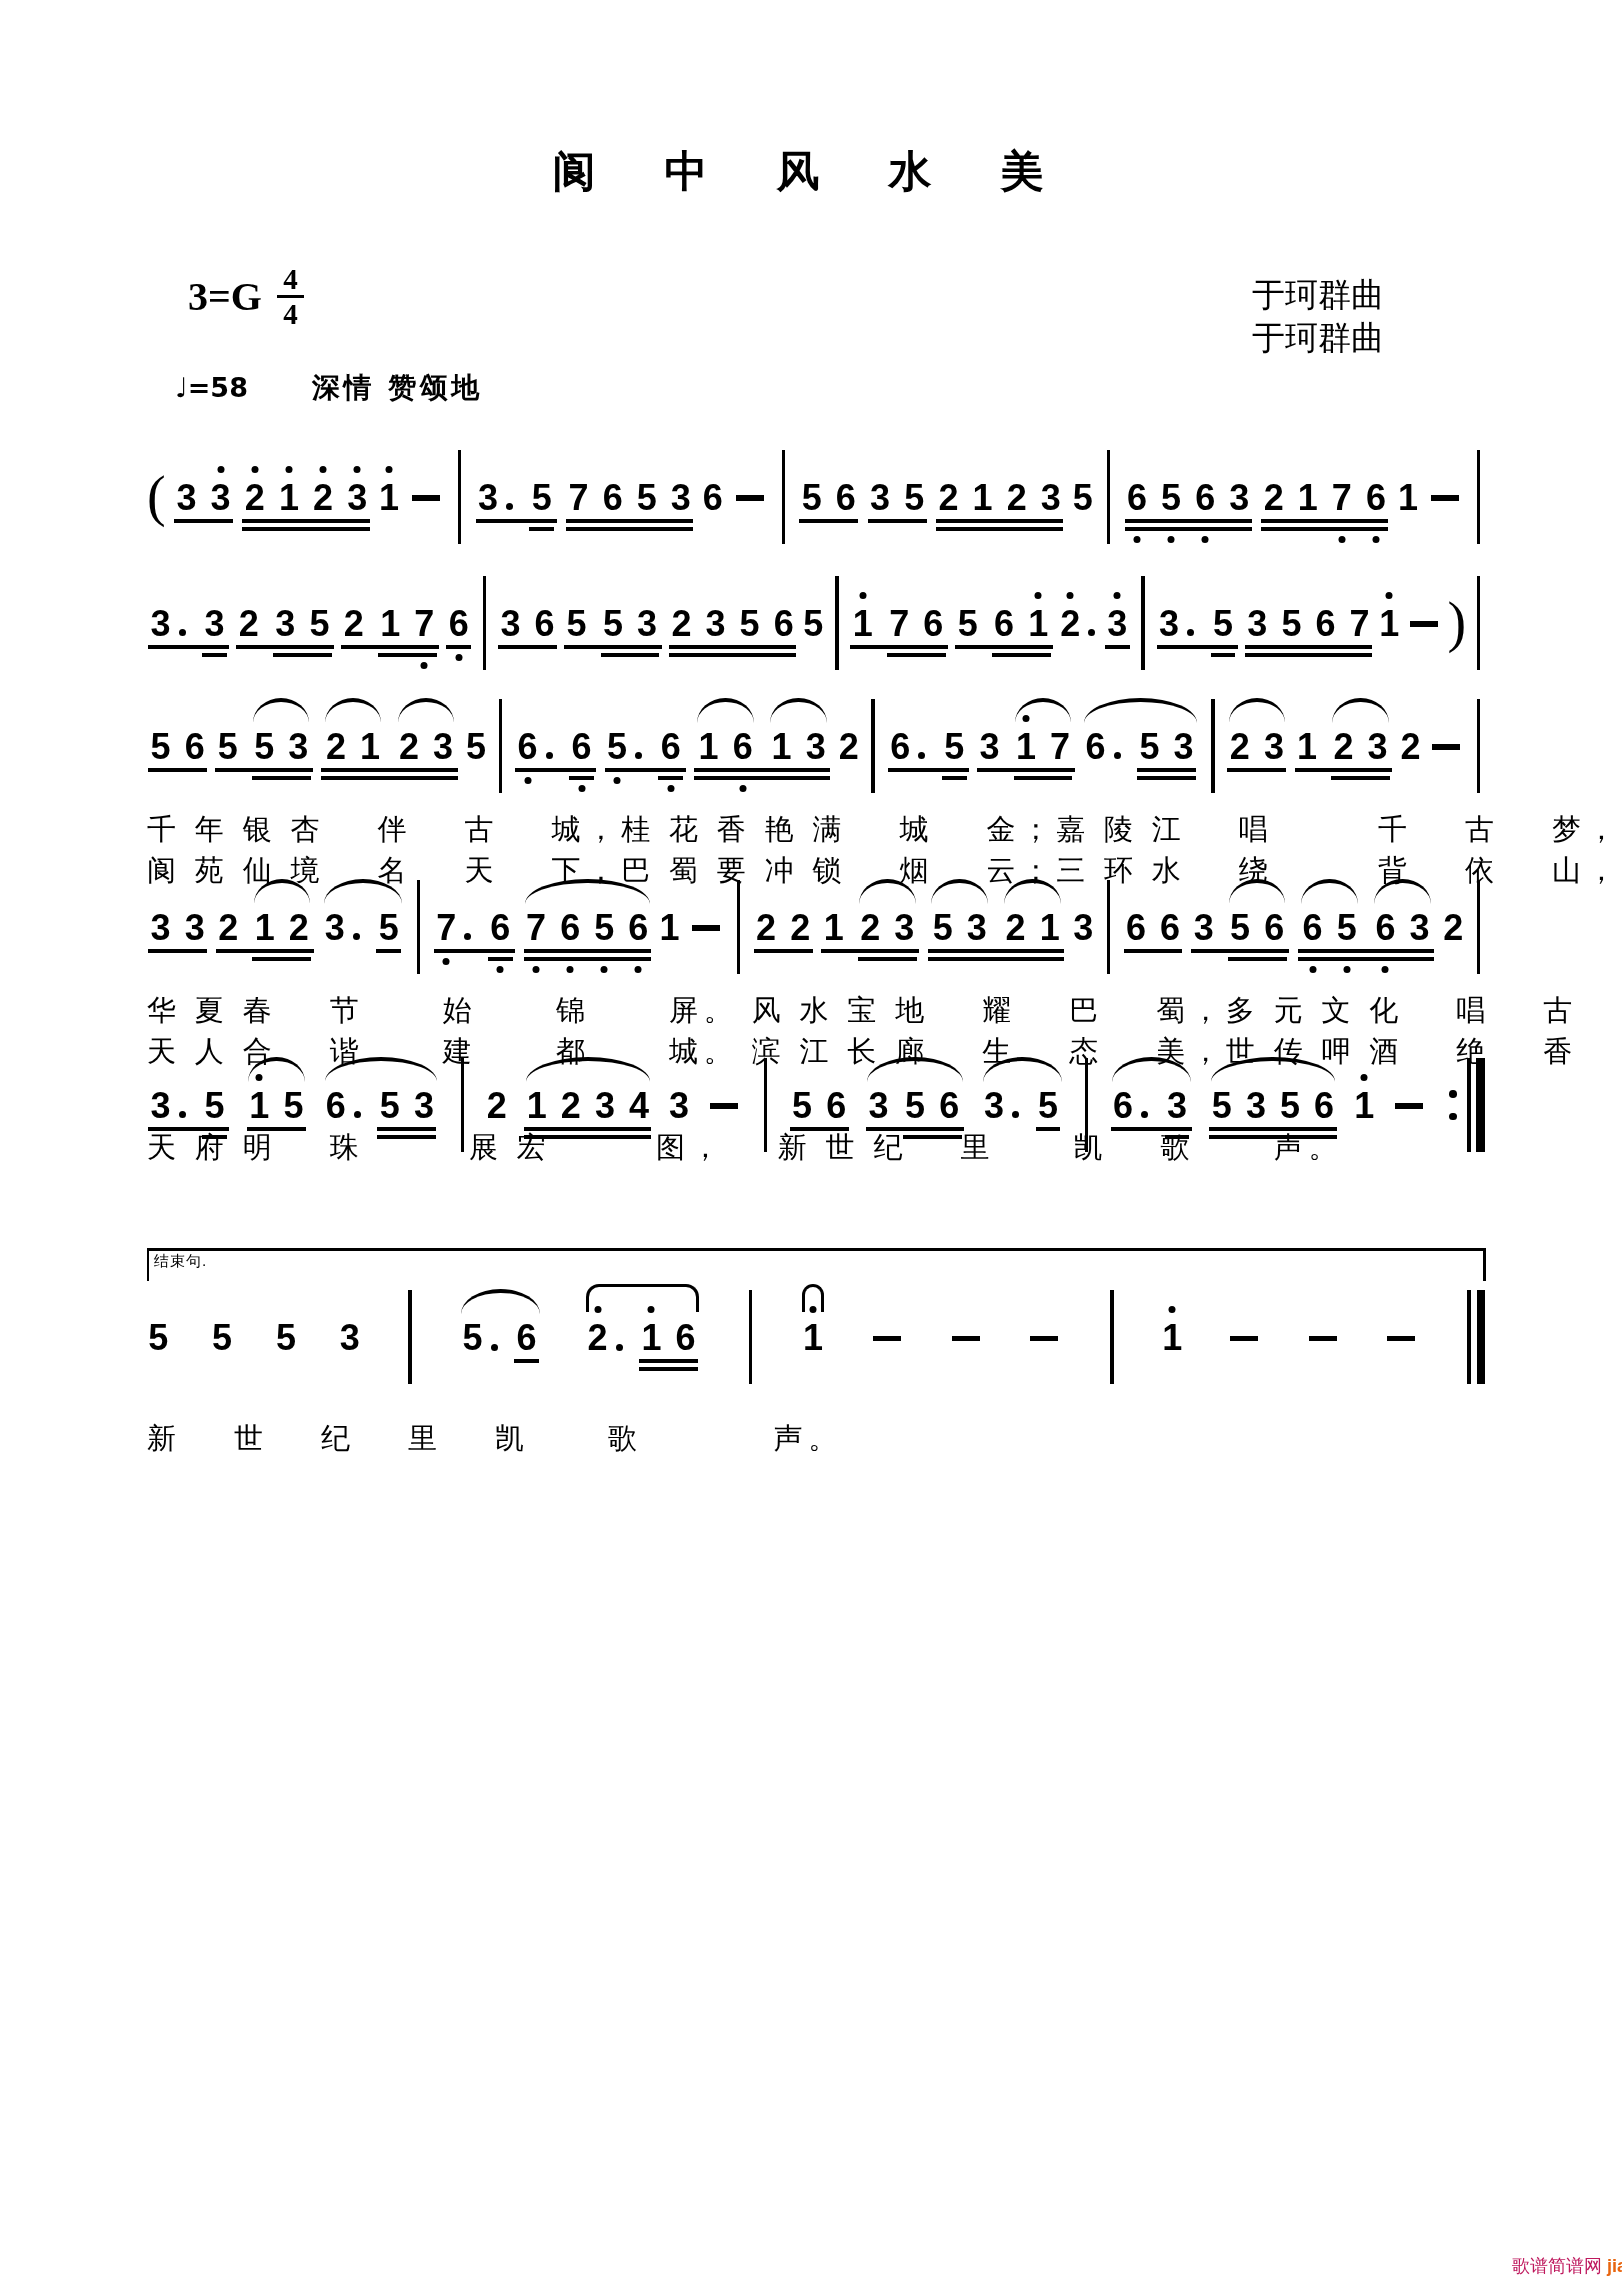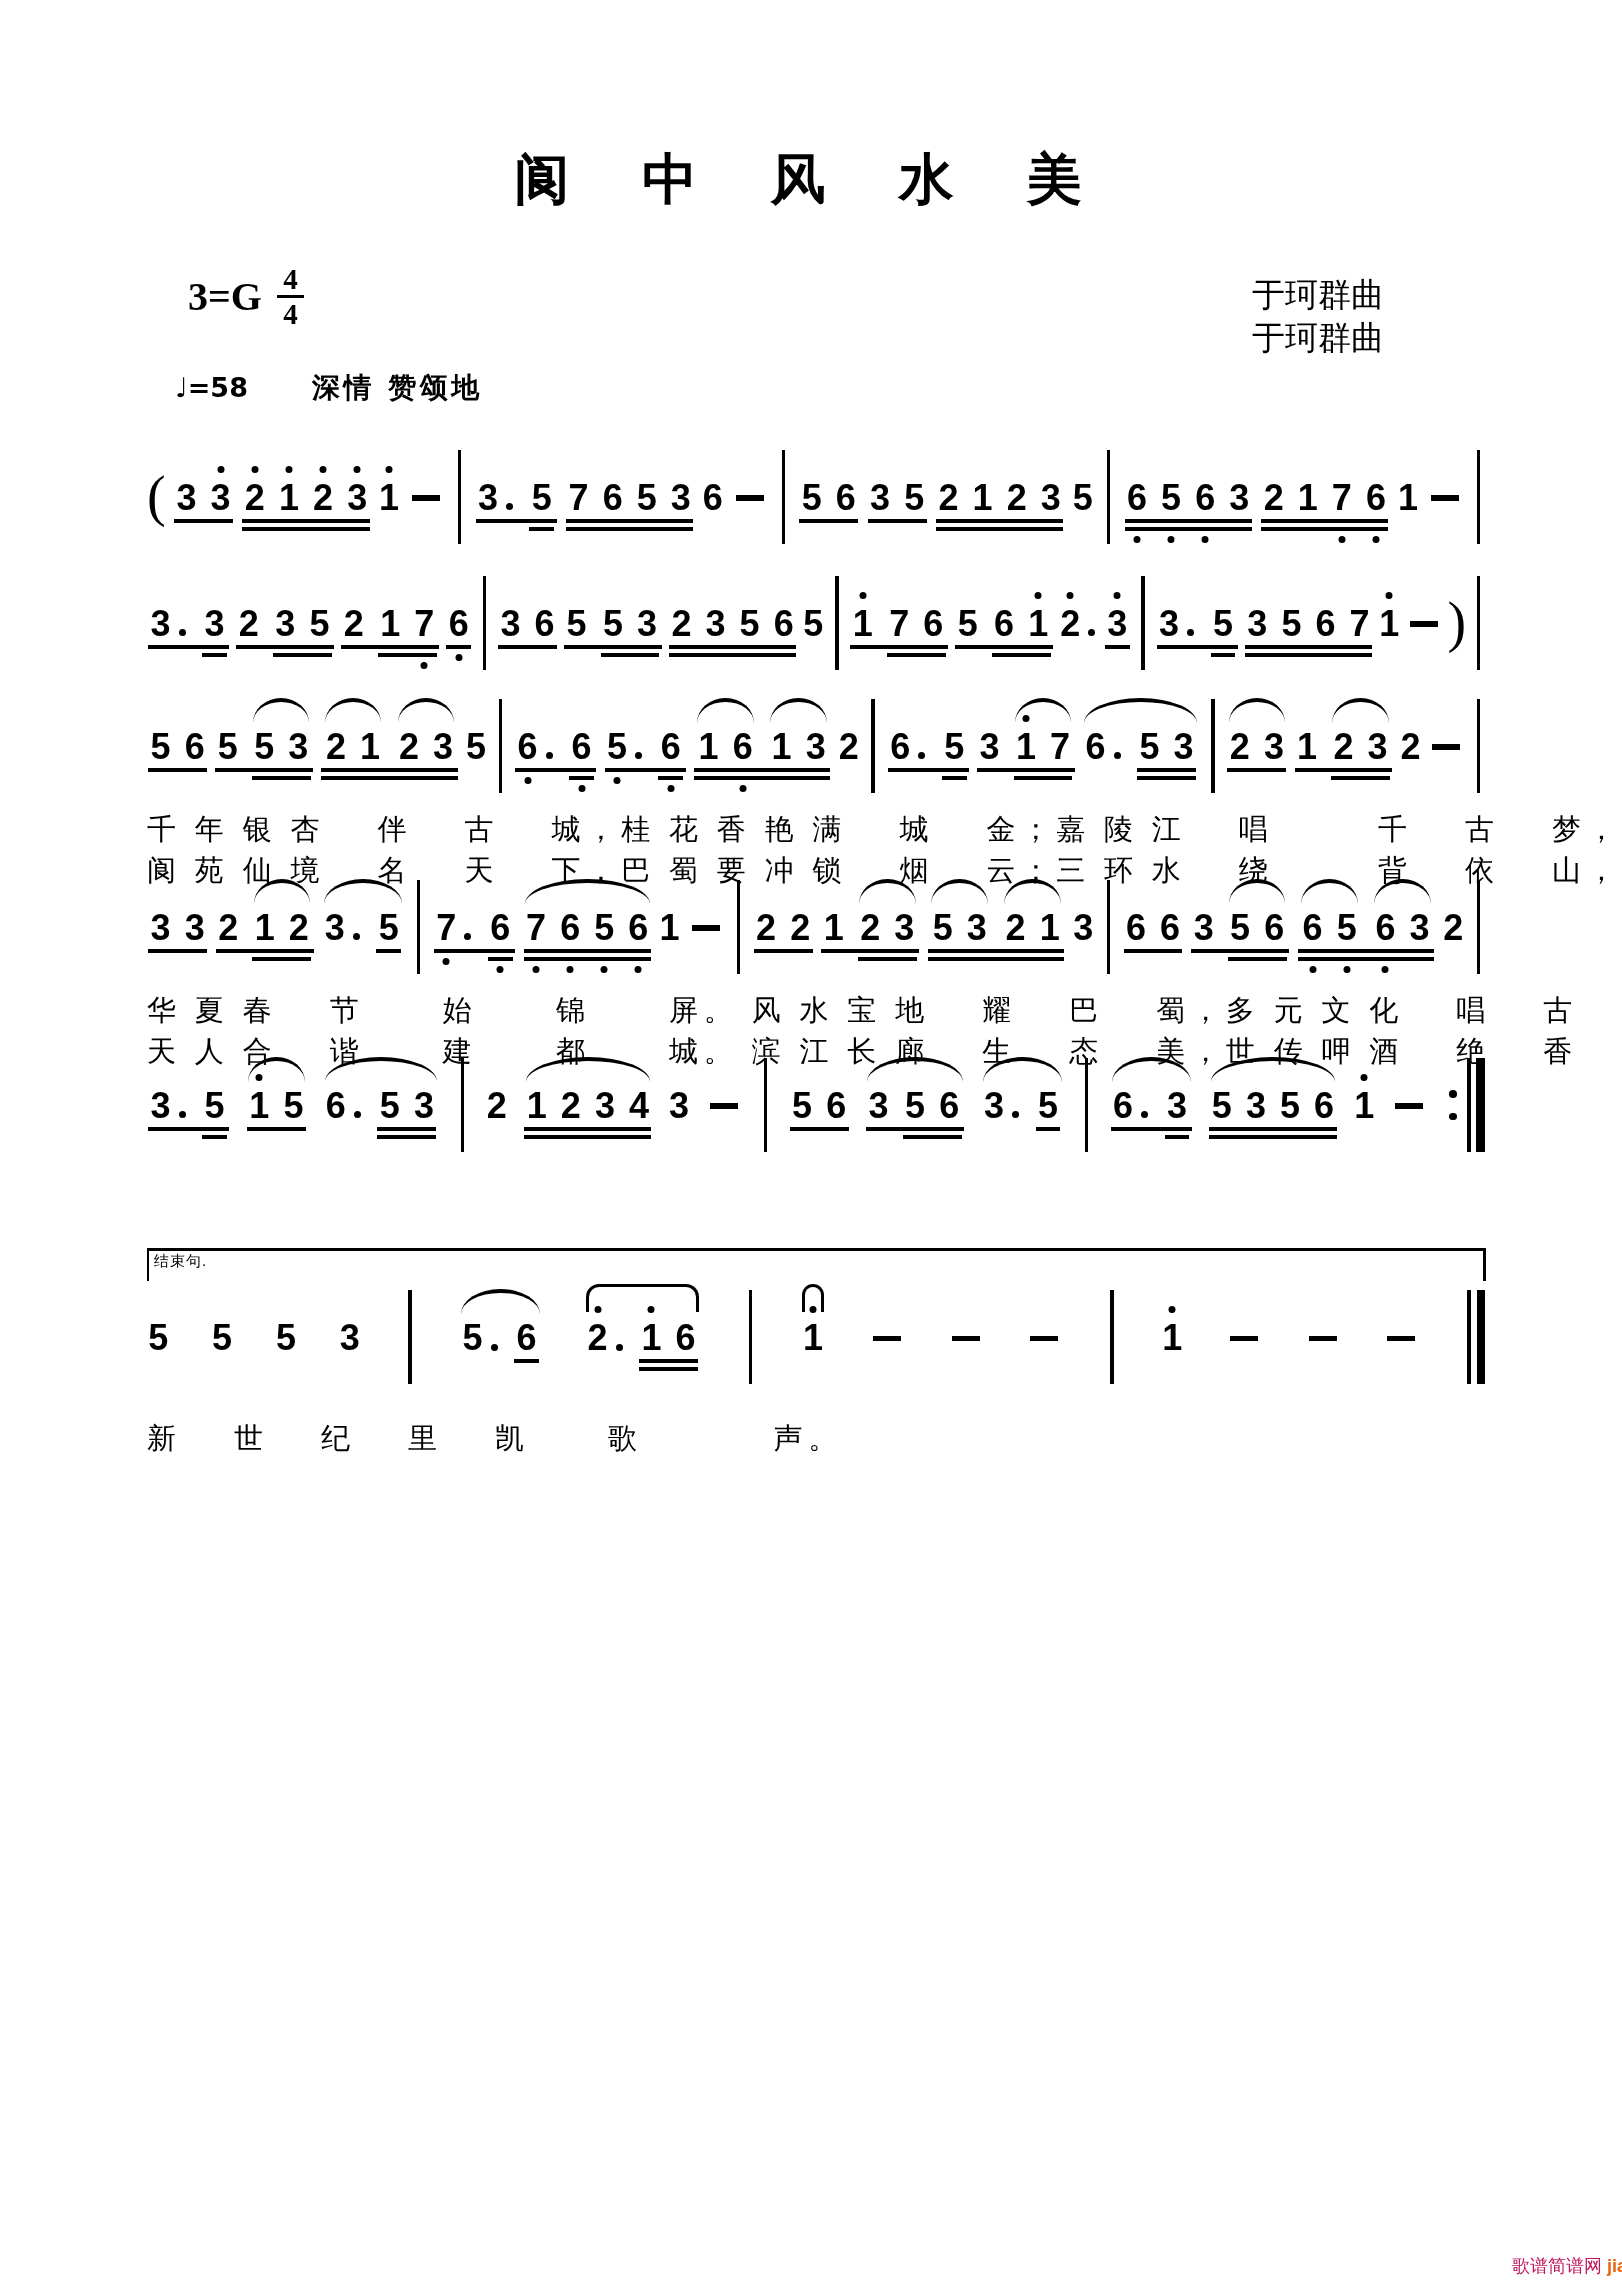--- a/index.html
+++ b/index.html
@@ -1,20 +1,20 @@
 <!DOCTYPE html>
 <html style="font-size:9.4px"><head>
 <meta charset="utf-8">
 <style>
   html,body{margin:0;padding:0;background:#777;}
   .page{position:relative;width:1623px;height:2295px;background:#ffffff;overflow:hidden;
         font-family:"Liberation Serif", serif;color:#000;}
 
   .title{position:absolute;top:143px;left:0;width:100%;text-align:center;
-         font-size:55px;font-weight:700;letter-spacing:27px;font-family:"DejaVu Serif",serif;}
+         font-size:43px;font-weight:700;letter-spacing:27px;font-family:"DejaVu Serif",serif;}
 
   .keyrow{position:absolute;left:188px;top:264px;display:flex;align-items:center;gap:15px;}
   .keysig{font-size:40px;font-weight:700;font-family:"Liberation Serif",serif;}
   .frac{display:inline-flex;flex-direction:column;align-items:center;font-weight:700;
         font-family:"Liberation Serif",serif;font-size:29px;line-height:30px;}
   .frac .bar{width:27px;height:2.9px;background:#000;margin:1.2px 0;}
 
   .credits{position:absolute;left:1252px;top:274px;font-size:33px;line-height:43px;}
 
   .temporow{position:absolute;left:175px;top:369px;display:flex;align-items:baseline;gap:64px;}
@@ -922,20 +922,21 @@
           <span class="dash"></span>
           <span class="dbar">
             <span class="rptdots">
               <i></i>
               <i></i>
             </span>
             <span class="b1"></span>
             <span class="b2"></span>
           </span>
         </div>
+        <div class="lyric" style="margin-top: 5.8px;">天 府 明    珠        展 宏        图，    新 世 纪    里      凯    歌      声。</div>
       </div>
       <div class="sys" style="top: 1248px;">
         <div class="volta">
           <span class="volta-label">结束句.</span>
         </div>
         <div class="noterow">
           <span class="note">
             <span class="stack">5</span>
           </span>
           <span class="note">

